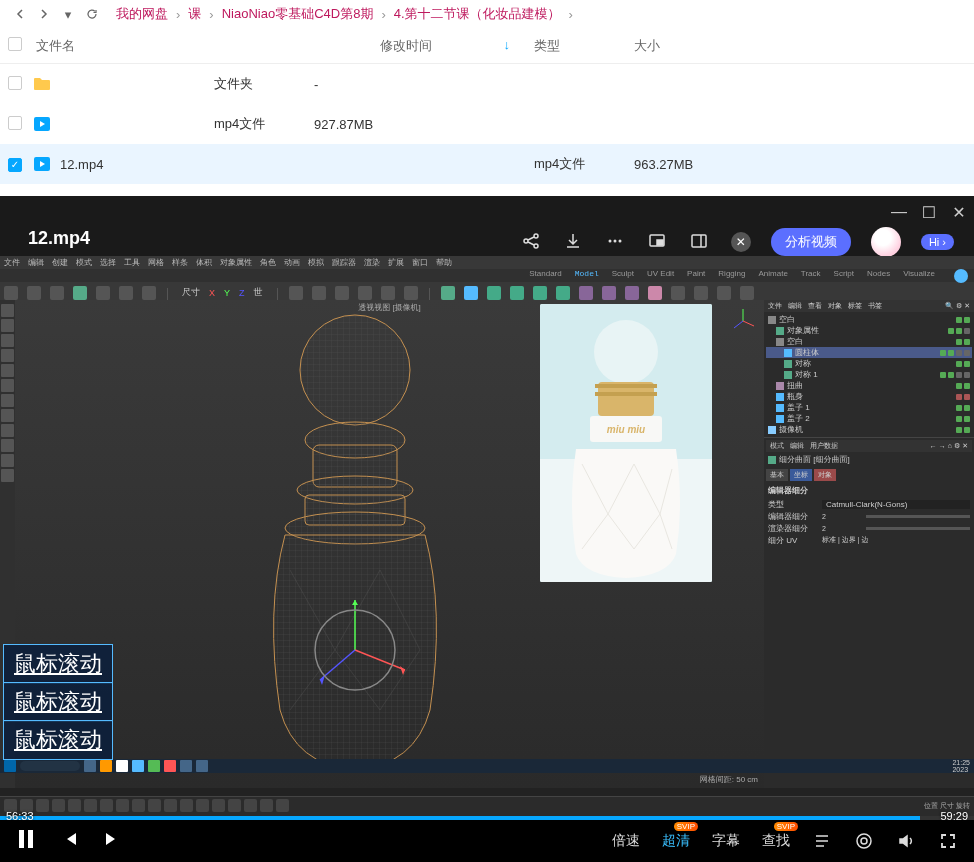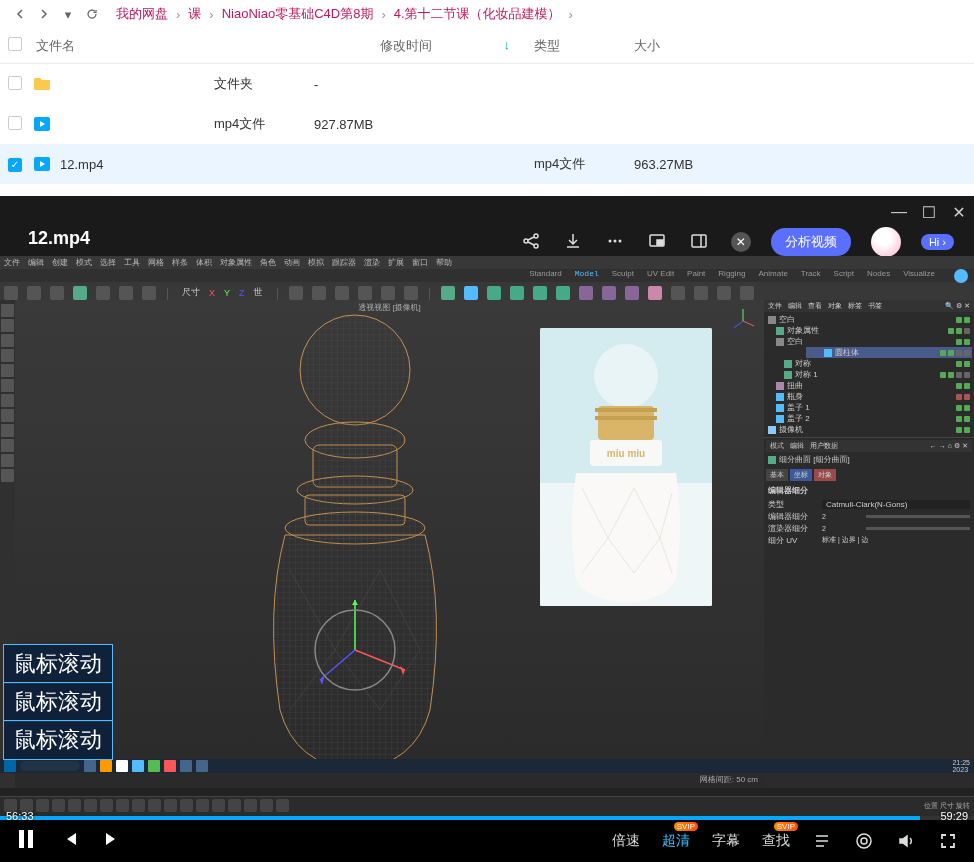--- a/index.html
+++ b/index.html
@@ -59,27 +59,27 @@
 .left-tools { width: 15px; background: #303030; display: flex; flex-direction: column; gap: 2px; padding-top: 4px; }
 .lt-ico { width: 13px; height: 13px; background: #555; margin: 0 1px; border-radius: 1px; }
 .left-panel { width: 80px; background: #303030; padding: 4px 2px; font-size: 8px; color: #ccc; }
 .lp-swatch { width: 50px; height: 28px; background: #eee; margin: 4px; }
 .lp-item { padding: 2px 4px; }
 
 .viewport { flex: 1; background: linear-gradient(#3a3a3a, #2a2a2a); position: relative; overflow: hidden; }
 .vp-label { position: absolute; top: 2px; left: 50%; transform: translateX(-50%); font-size: 8px; color: #aaa; }
 .axis-gizmo { position: absolute; top: 6px; right: 6px; width: 30px; height: 30px; }
 .bottle-wire { position: absolute; left: 190px; top: 10px; }
-.ref-img { position: absolute; left: 525px; top: 28px; width: 172px; height: 278px; background: #cce8ec; border-radius: 2px; overflow: hidden; }
+.ref-img { position: absolute; left: 525px; top: 4px; width: 172px; height: 278px; background: #cce8ec; border-radius: 2px; overflow: hidden; font-style: italic; }
 
 .right-panel { width: 210px; background: #2b2b2b; font-size: 8px; color: #ccc; }
 .rp-tabs { height: 12px; background: #333; display: flex; gap: 6px; padding: 0 4px; align-items: center; font-size: 7px; }
 .rp-tree { padding: 2px; font-size: 8px; }
 .tree-row { display: flex; align-items: center; height: 11px; gap: 3px; padding-left: 2px; }
-.tree-row.sel { background: #4a5a8a; margin-left: 40px; }
+.tree-row.sel { background: #4a5a8a; }
 .tree-ico { width: 8px; height: 8px; background: #5a8; display: inline-block; }
 .tree-dots { margin-left: auto; display: flex; gap: 2px; padding-right: 2px; }
 .dot { width: 6px; height: 6px; border-radius: 1px; }
 .dot.g { background: #5a5; }
 .dot.r { background: #a55; }
 .dot.gr { background: #666; }
 .rp-attr { border-top: 1px solid #444; padding: 2px; }
 .attr-tabs { display: flex; gap: 2px; margin: 2px 0; }
 .attr-tab { padding: 1px 4px; font-size: 7px; background: #444; }
 .attr-tab.blue { background: #3a5a9a; }
@@ -91,21 +91,21 @@
 .c4d-bottom { height: 40px; background: #2b2b2b; }
 .timeline-icons { height: 18px; display: flex; align-items: center; gap: 3px; padding: 0 4px; border-top: 1px solid #444; }
 .tl-ico { width: 13px; height: 13px; background: #444; border-radius: 2px; }
 .coords { height: 14px; display: flex; align-items: center; font-size: 7px; color: #aaa; gap: 8px; padding: 0 6px; }
 .coord-grp { display: flex; gap: 2px; }
 .coord-val { background: #222; padding: 0 6px; min-width: 50px; text-align: right; }
 
 .taskbar { position: absolute; bottom: 43px; left: 0; width: 100%; height: 14px; background: #1a2838; display: flex; align-items: center; padding: 0 4px; gap: 4px; }
 .tb-app { width: 12px; height: 12px; background: #468; border-radius: 1px; }
 
-.key-hint { position: absolute; background: rgba(10,30,60,0.85); border: 1.5px solid #5bf; color: #fff; font-size: 22px; padding: 4px 10px; }
+.key-hint { position: absolute; background: rgba(10,30,60,0.85); border: 1.5px solid #5bf; color: #fff; font-size: 22px; padding: 4px 10px; text-decoration: underline; }
 
 .progress-bar { position: absolute; bottom: 42px; left: 0; width: 100%; height: 4px; background: #333; }
 .progress-fill { height: 100%; background: #06a7ff; width: 94.5%; }
 .time-current { position: absolute; bottom: 40px; left: 6px; color: #fff; font-size: 11px; text-shadow: 0 0 3px #000; z-index: 5; }
 .time-total { position: absolute; bottom: 40px; right: 6px; color: #fff; font-size: 11px; text-shadow: 0 0 3px #000; z-index: 5; }
 
 .controls { position: absolute; bottom: 0; left: 0; width: 100%; height: 42px; background: #000; display: flex; align-items: center; padding: 0 16px; }
 .ctrl-left { display: flex; gap: 26px; align-items: center; }
 .ctrl-btn { color: #fff; cursor: pointer; }
 .ctrl-right { margin-left: auto; display: flex; gap: 22px; align-items: center; font-size: 14px; color: #ddd; }

